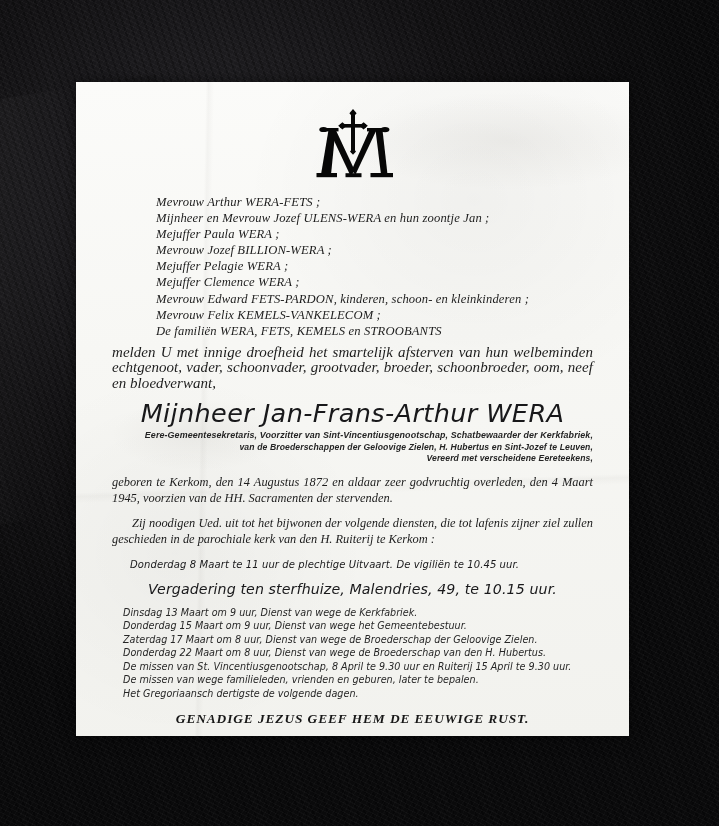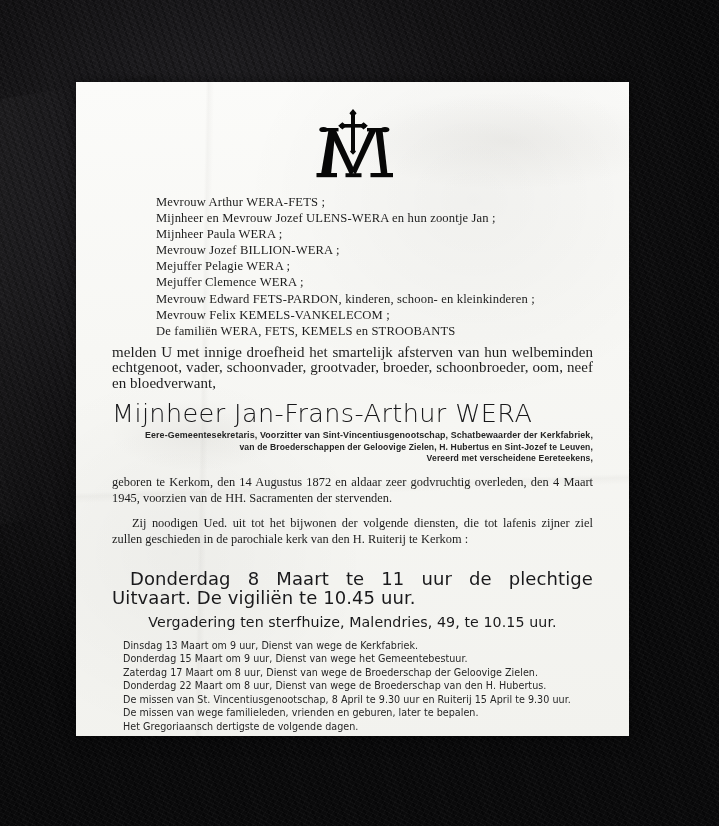--- a/index.html
+++ b/index.html
@@ -9,20 +9,21 @@
   }
   #page {
     position: relative;
     width: 719px;
     height: 826px;
     overflow: hidden;
     background:
       radial-gradient(ellipse 70% 60% at 30% 25%, #27262a 0%, #131214 55%, #0a0a0b 100%),
       #0d0d0e;
     font-family: "Liberation Serif", serif;
+    font-style: italic;
   }
   
   #backdrop-noise {
     position: absolute;
     inset: 0;
     background-image:
       repeating-linear-gradient(27deg, rgba(255,255,255,0.030) 0px, rgba(255,255,255,0.030) 1px, rgba(0,0,0,0) 1px, rgba(0,0,0,0) 4px),
       repeating-linear-gradient(118deg, rgba(255,255,255,0.022) 0px, rgba(255,255,255,0.022) 1px, rgba(0,0,0,0) 1px, rgba(0,0,0,0) 5px),
       repeating-linear-gradient(72deg, rgba(0,0,0,0.25) 0px, rgba(0,0,0,0.25) 2px, rgba(0,0,0,0) 2px, rgba(0,0,0,0) 7px);
     opacity: .85;
@@ -105,20 +106,21 @@
     line-height: 15.4px;
     text-align: justify;
     text-align-last: left;
     letter-spacing: .05px;
     color: #1d1d1d;
   }
 
   
   .main-name {
     margin: 7px 0 2px 0;
+    text-align: center;
     font-family: "DejaVu Sans", sans-serif;
     font-weight: 300;
     font-size: 25.5px;
     letter-spacing: .4px;
     color: #18181a;
     white-space: nowrap;
   }
 
   
   .honors {
@@ -143,24 +145,24 @@
     font-size: 12.4px;
     line-height: 16.2px;
     text-align: justify;
     text-align-last: left;
     color: #1c1c1c;
   }
   .body-par.indent { text-indent: 20px; }
 
   
   .service-main {
-    margin: 21px 0 0 0;
+    margin: 7px 0 0 0;
     font-family: "DejaVu Sans", sans-serif;
     font-weight: 400;
-    font-size: 18px;
+    font-size: 10px;
     line-height: 19px;
     letter-spacing: .1px;
     color: #19191b;
     text-align: justify;
     text-align-last: left;
     text-indent: 18px;
   }
   .service-gathering {
     margin: 7px 0 0 0;
     text-align: center;
@@ -239,21 +241,21 @@
               <ellipse cx="16.5" cy="21.5" rx="4.2" ry="2.6"></ellipse>
               <ellipse cx="78.0" cy="21.6" rx="4.4" ry="2.6"></ellipse>
             </g>
           </svg>
         </span>
       </div>
 
       <ul class="family-list">
         <li>Mevrouw Arthur WERA-FETS ;</li>
         <li>Mijnheer en Mevrouw Jozef ULENS-WERA en hun zoontje Jan ;</li>
-        <li>Mijnheer Paula WERA ;</li>
+        <li>Mejuffer Paula WERA ;</li>
         <li>Mevrouw Jozef BILLION-WERA ;</li>
         <li>Mejuffer Pelagie WERA ;</li>
         <li>Mejuffer Clemence WERA ;</li>
         <li>Mevrouw Edward FETS-PARDON, kinderen, schoon- en kleinkinderen ;</li>
         <li>Mevrouw Felix KEMELS-VANKELECOM ;</li>
         <li>De familiën WERA, FETS, KEMELS en STROOBANTS</li>
       </ul>
 
       <p class="announce">melden U met innige droefheid het smartelijk afsterven van hun welbeminden echtgenoot, vader, schoonvader, grootvader, broeder, schoonbroeder, oom, neef en bloedverwant,</p>
 

